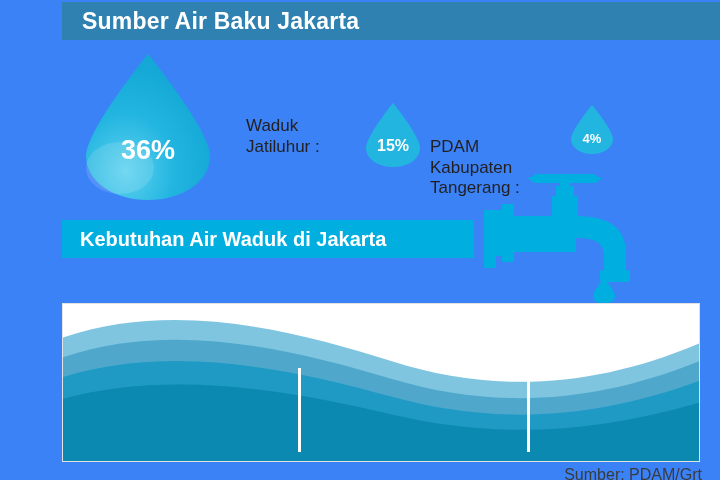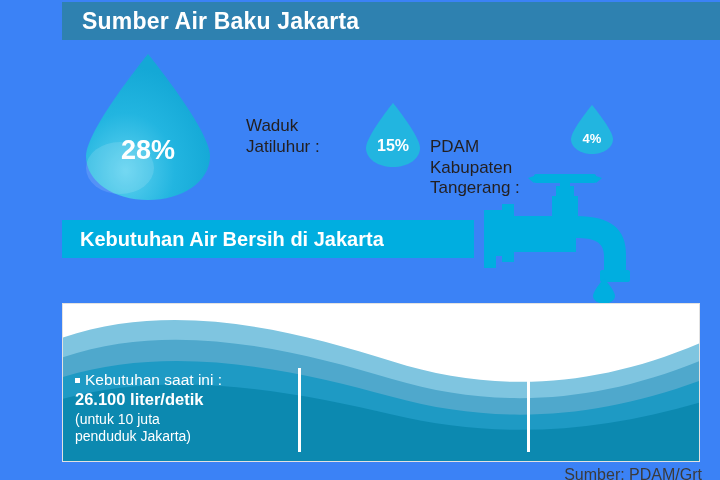--- a/index.html
+++ b/index.html
@@ -214,21 +214,21 @@
       <defs>
         <radialGradient id="dropGradBig" cx="32%" cy="80%" r="72%">
           <stop offset="0%" stop-color="#5FD2F0"></stop>
           <stop offset="55%" stop-color="#22B5E0"></stop>
           <stop offset="100%" stop-color="#14A8D6"></stop>
         </radialGradient>
       </defs>
       <path d="M70 2 C70 2 132 78 132 104 C132 130 104 148 70 148 C36 148 8 130 8 104 C8 78 70 2 70 2 Z" fill="url(#dropGradBig)"></path>
       <ellipse cx="42" cy="116" rx="34" ry="26" fill="#ffffff" opacity="0.13"></ellipse>
     </svg>
-    <div class="pct">28%</div>
+    <div class="pct">36%</div>
   </div>
   <div class="drop-label label-1">Waduk
 Jatiluhur :</div>
 
   <div class="drop drop-mid">
     <svg viewBox="0 0 62 66" width="62" height="66">
       <path d="M31 1 C31 1 58 34 58 46 C58 57 46 65 31 65 C16 65 4 57 4 46 C4 34 31 1 31 1 Z" fill="#22B5E0"></path>
     </svg>
     <div class="pct">15%</div>
   </div>
@@ -263,45 +263,39 @@
         <path d="M88 44 C124 44 138 58 138 82 L138 104 L116 104 L116 84
                  C116 70 106 66 88 66 Z"></path>
         <rect x="112" y="98" width="30" height="12" rx="2"></rect>
       </g>
     </svg>
   </div>
 
   <div class="banner-connector"></div>
 
   <div class="banner">
-    <div class="banner-text">Kebutuhan Air Bersih di Jakarta</div>
+    <div class="banner-text">Kebutuhan Air Waduk di Jakarta</div>
   </div>
 
   <div class="faucet-drip">
     <svg viewBox="0 0 24 26" width="24" height="26">
       <path d="M12 0 C12 0 23 13 23 18 C23 22.5 18 25.5 12 25.5 C6 25.5 1 22.5 1 18 C1 13 12 0 12 0 Z" fill="#00AEE0"></path>
     </svg>
   </div>
 
   <div class="bottom-panel">
     <svg class="waves" viewBox="0 0 638 159" preserveAspectRatio="none">
       <rect x="0" y="0" width="638" height="159" fill="#ffffff"></rect>
       <path d="M0 34 C110 -4 230 26 330 58 C430 90 530 86 638 40 L638 159 L0 159 Z" fill="#7FC5E0"></path>
       <path d="M0 54 C110 16 230 46 330 76 C430 106 530 102 638 58 L638 159 L0 159 Z" fill="#4FA8CC"></path>
       <path d="M0 74 C110 40 230 66 330 94 C430 122 530 118 638 78 L638 159 L0 159 Z" fill="#1E9AC4"></path>
       <path d="M0 96 C110 66 230 88 330 112 C430 136 530 132 638 100 L638 159 L0 159 Z" fill="#0C89B0"></path>
     </svg>
 
     <div class="stats">
-      <div class="stat stat-1">
-        <div class="stat-label"><span class="bullet"></span><span>Kebutuhan saat ini :</span></div>
-        <div class="stat-value">26.100 liter/detik</div>
-        <div class="stat-note">(untuk 10 juta
-penduduk Jakarta)</div>
-      </div>
 
       <div class="divider divider-1"></div>
 
 
       <div class="divider divider-2"></div>
 
     </div>
   </div>
 
   <div class="footer-credit">Sumber: PDAM/Grt</div>

